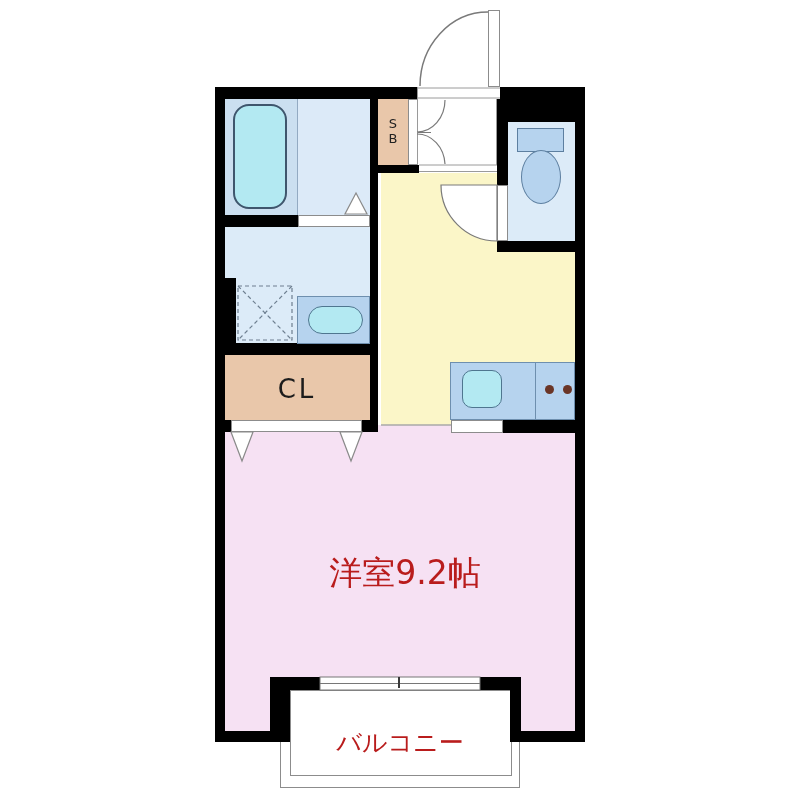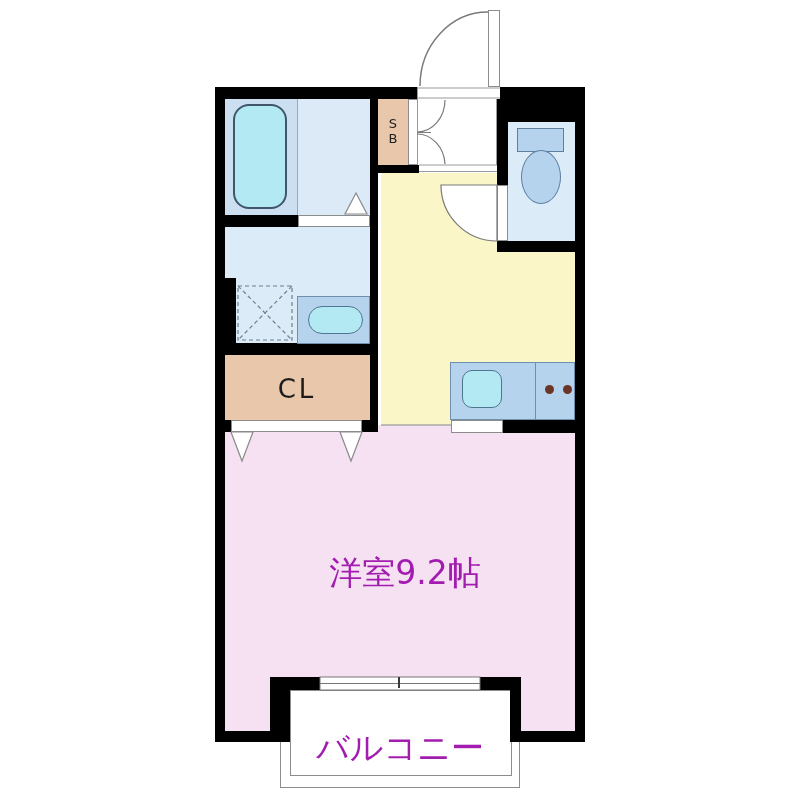--- a/index.html
+++ b/index.html
@@ -3,21 +3,21 @@
 <meta charset="utf-8">
 <style>
   html,body{margin:0;padding:0;background:#ffffff;}
   .stage{position:relative;width:800px;height:800px;background:#fff;overflow:hidden;
          font-family:"DejaVu Sans","Liberation Sans",sans-serif;}
   .abs{position:absolute;}
   .room{position:absolute;}
   .wall{position:absolute;background:#000;}
   .open{position:absolute;background:#fff;border:1px solid #8c8c8c;box-sizing:border-box;}
   .fix{position:absolute;box-sizing:border-box;}
-  .lbl{position:absolute;color:#a21caf;text-align:center;white-space:nowrap;}
+  .lbl{position:absolute;color:#b91c1c;text-align:center;white-space:nowrap;}
   svg{position:absolute;left:0;top:0;}
 </style>
 </head>
 <body>
 
 <div class="stage">
 
   <div class="room" style="left:225px;top:99px;width:72px;height:116px;background:#cbdff0;"></div>
   <div class="room" style="left:297px;top:99px;width:73px;height:116px;background:#dceaf8;border-left:1px solid #93aac2;box-sizing:border-box;"></div>
   <div class="room" style="left:225px;top:227px;width:145px;height:116px;background:#dcebf8;"></div>
@@ -103,20 +103,20 @@
     <polygon points="340,432 362,432 351,461" fill="#ffffff" stroke="#8a8a8a" stroke-width="1.2"></polygon>
 
     <g>
       <rect x="320" y="677" width="160" height="13" fill="#ffffff" stroke="#777777" stroke-width="1"></rect>
       <line x1="320" y1="683.5" x2="480" y2="683.5" stroke="#777777" stroke-width="1"></line>
       <line x1="399" y1="677" x2="399" y2="688" stroke="#3a3a3a" stroke-width="2"></line>
     </g>
   </svg>
 
   <div class="lbl" style="left:255px;top:551px;width:300px;font-size:33px;">洋室9.2帖</div>
-  <div class="lbl" style="left:300px;top:726px;width:200px;font-size:33px;">バルコニー</div>
+  <div class="lbl" style="left:300px;top:726px;width:200px;font-size:25px;">バルコニー</div>
   <div class="lbl" style="left:262px;top:374px;width:70px;font-size:26px;letter-spacing:3px;color:#1c1c1c;">CL</div>
   <div class="abs" style="left:378px;top:99px;width:30px;height:66px;display:flex;flex-direction:column;align-items:center;justify-content:center;font-size:13px;color:#222;line-height:1.15;">
     <span>S</span>
     <span>B</span>
   </div>
 
 </div>
 
 </body></html>

